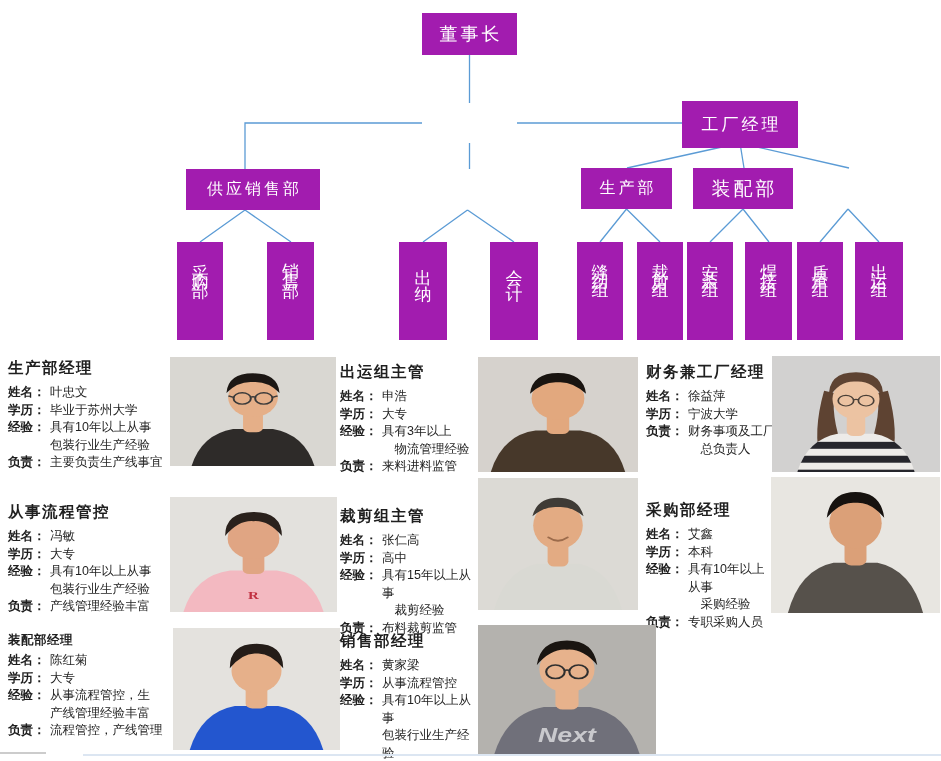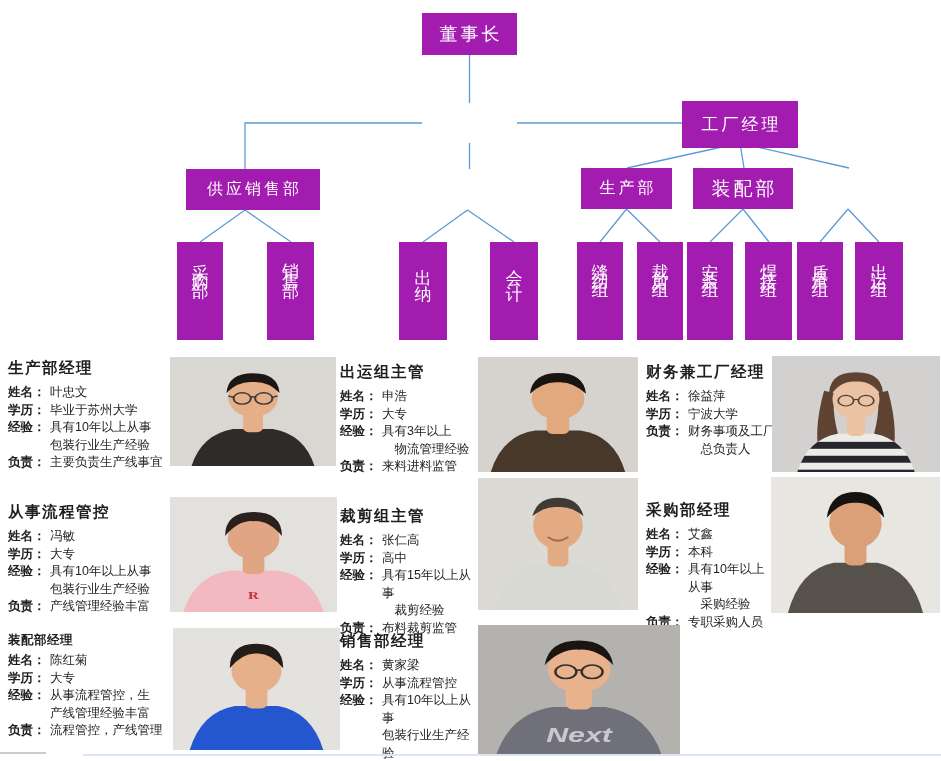--- a/index.html
+++ b/index.html
@@ -314,21 +314,21 @@
         <span class="p-label">学历：</span>
         <span class="p-value">从事流程管控</span>
       </div>
     <div class="p-row">
         <span class="p-label">经验：</span>
         <span class="p-value">具有10年以上从事
 包装行业生产经验</span>
       </div>
 
   </div>
-  <div class="photo" style="left:478px;top:625px;width:202px;height:130px;">
+  <div class="photo" style="left:478px;top:625px;width:178px;height:130px;">
     <svg viewBox="0 0 100 100" preserveAspectRatio="none" width="100%" height="100%">
       <rect width="100" height="100" fill="#b4b2ae"></rect>
       <path d="M9,100 Q16,68 37,63 L63,63 Q84,68 91,100 Z" fill="#70707a"></path>
       <rect x="43.5" y="46" width="13" height="19" rx="4" fill="#e7b28c"></rect>
       <ellipse cx="50" cy="34" rx="15.5" ry="18" fill="#e7b28c"></ellipse>
       <path d="M33,31 Q35,12 50,12 Q65,12 67,31 Q59,18 50,19 Q41,18 33,31 Z" fill="#1a1511"></path>
       <g fill="none" stroke="#2f2f2f" stroke-width="1.2">
         <circle cx="43.5" cy="36" r="5.2"></circle>
           <circle cx="56.5" cy="36" r="5.2"></circle>
         <path d="M48.7,35 Q50,34.2 51.3,35"></path>

